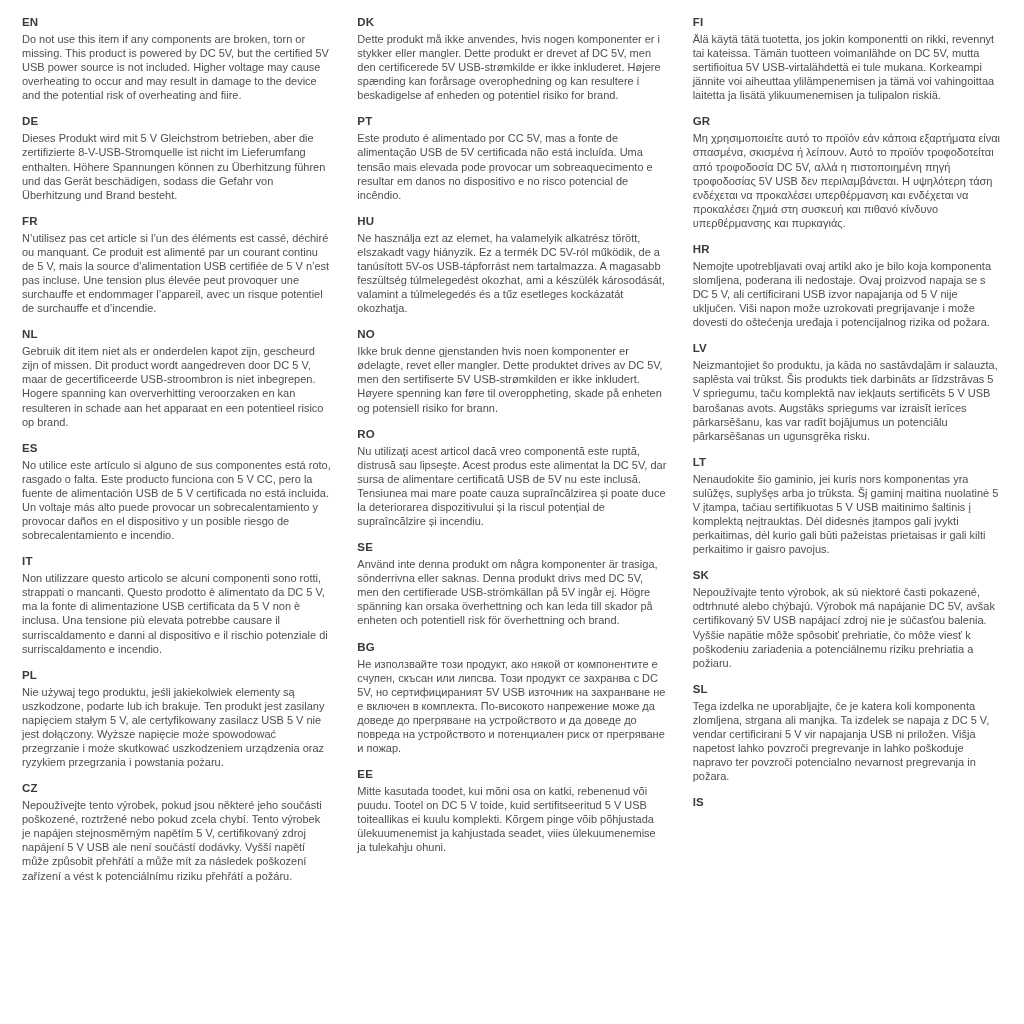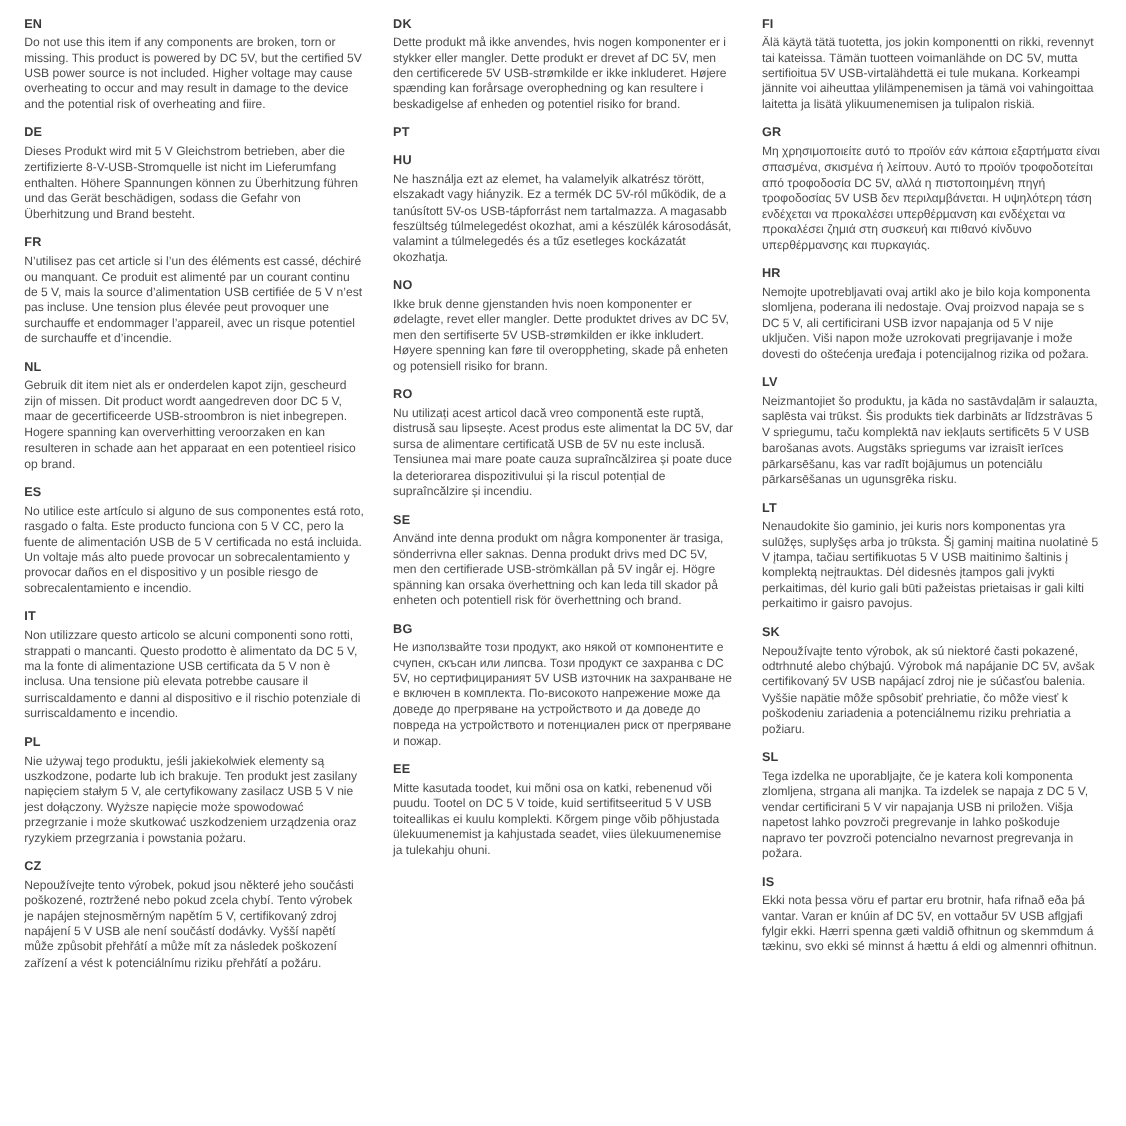--- a/index.html
+++ b/index.html
@@ -80,20 +80,21 @@
     </div>
   </div>
 
   <div class="col">
     <div class="sec">
       <h3 class="code">DK</h3>
       <p class="body">Dette produkt må ikke anvendes, hvis nogen komponenter er i stykker eller mangler. Dette produkt er drevet af DC 5V, men den certificerede 5V USB-strømkilde er ikke inkluderet. Højere spænding kan forårsage overophedning og kan resultere i beskadigelse af enheden og potentiel risiko for brand.</p>
     </div>
     <div class="sec">
       <h3 class="code">PT</h3>
+      <p class="body">Este produto é alimentado por CC 5V, mas a fonte de alimentação USB de 5V certificada não está incluída. Uma tensão mais elevada pode provocar um sobreaquecimento e resultar em danos no dispositivo e no risco potencial de incêndio.</p>
     </div>
     <div class="sec">
       <h3 class="code">HU</h3>
       <p class="body">Ne használja ezt az elemet, ha valamelyik alkatrész törött, elszakadt vagy hiányzik. Ez a termék DC 5V-ról működik, de a tanúsított 5V-os USB-tápforrást nem tartalmazza. A magasabb feszültség túlmelegedést okozhat, ami a készülék károsodását, valamint a túlmelegedés és a tűz esetleges kockázatát okozhatja.</p>
     </div>
     <div class="sec">
       <h3 class="code">NO</h3>
       <p class="body">Ikke bruk denne gjenstanden hvis noen komponenter er ødelagte, revet eller mangler. Dette produktet drives av DC 5V, men den sertifiserte 5V USB-strømkilden er ikke inkludert. Høyere spenning kan føre til overoppheting, skade på enheten og potensiell risiko for brann.</p>
     </div>
     <div class="sec">
@@ -138,17 +139,16 @@
     <div class="sec">
       <h3 class="code">SK</h3>
       <p class="body">Nepoužívajte tento výrobok, ak sú niektoré časti pokazené, odtrhnuté alebo chýbajú. Výrobok má napájanie DC 5V, avšak certifikovaný 5V USB napájací zdroj nie je súčasťou balenia. Vyššie napätie môže spôsobiť prehriatie, čo môže viesť k poškodeniu zariadenia a potenciálnemu riziku prehriatia a požiaru.</p>
     </div>
     <div class="sec">
       <h3 class="code">SL</h3>
       <p class="body">Tega izdelka ne uporabljajte, če je katera koli komponenta zlomljena, strgana ali manjka. Ta izdelek se napaja z DC 5 V, vendar certificirani 5 V vir napajanja USB ni priložen. Višja napetost lahko povzroči pregrevanje in lahko poškoduje napravo ter povzroči potencialno nevarnost pregrevanja in požara.</p>
     </div>
     <div class="sec">
       <h3 class="code">IS</h3>
-      <p class="body">Ekki nota þessa vöru ef partar eru brotnir, hafa rifnað eða þá vantar. Varan er knúin af DC 5V, en vottaður 5V USB aflgjafi fylgir ekki. Hærri spenna gæti valdið ofhitnun og skemmdum á tækinu, svo ekki sé minnst á hættu á eldi og almennri ofhitnun.</p>
     </div>
   </div>
 
 </div>
 
 </body></html>

